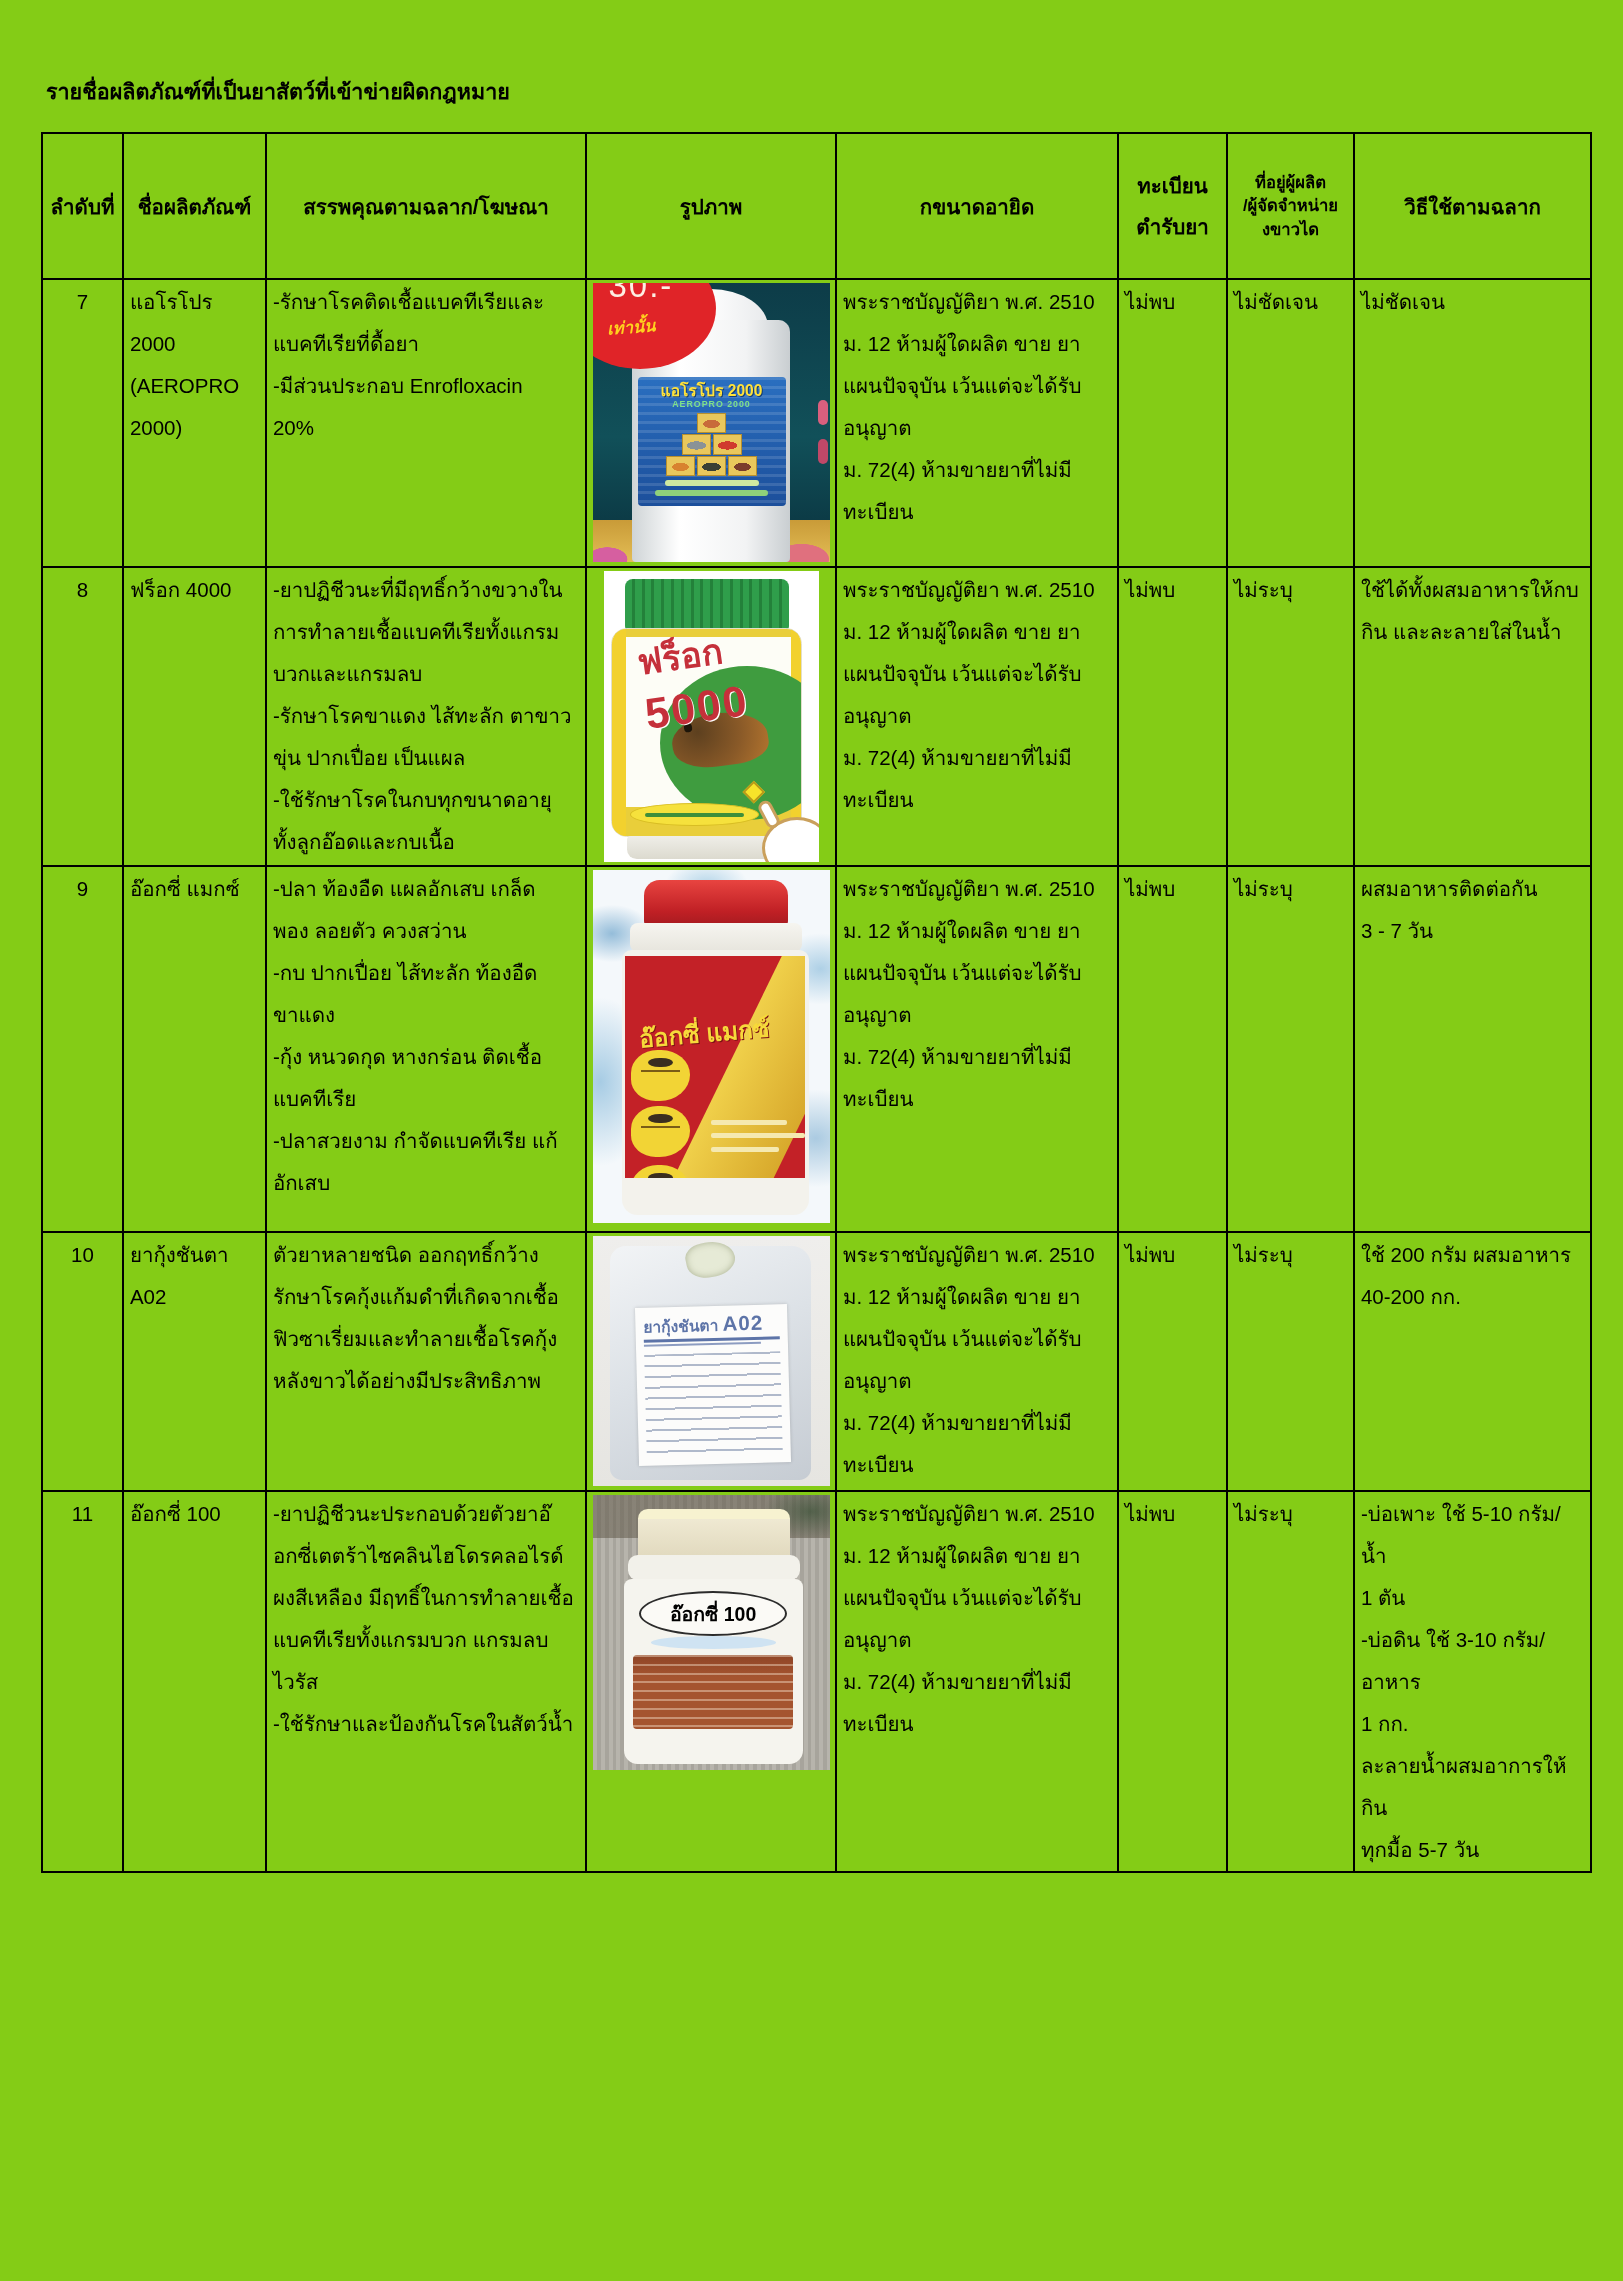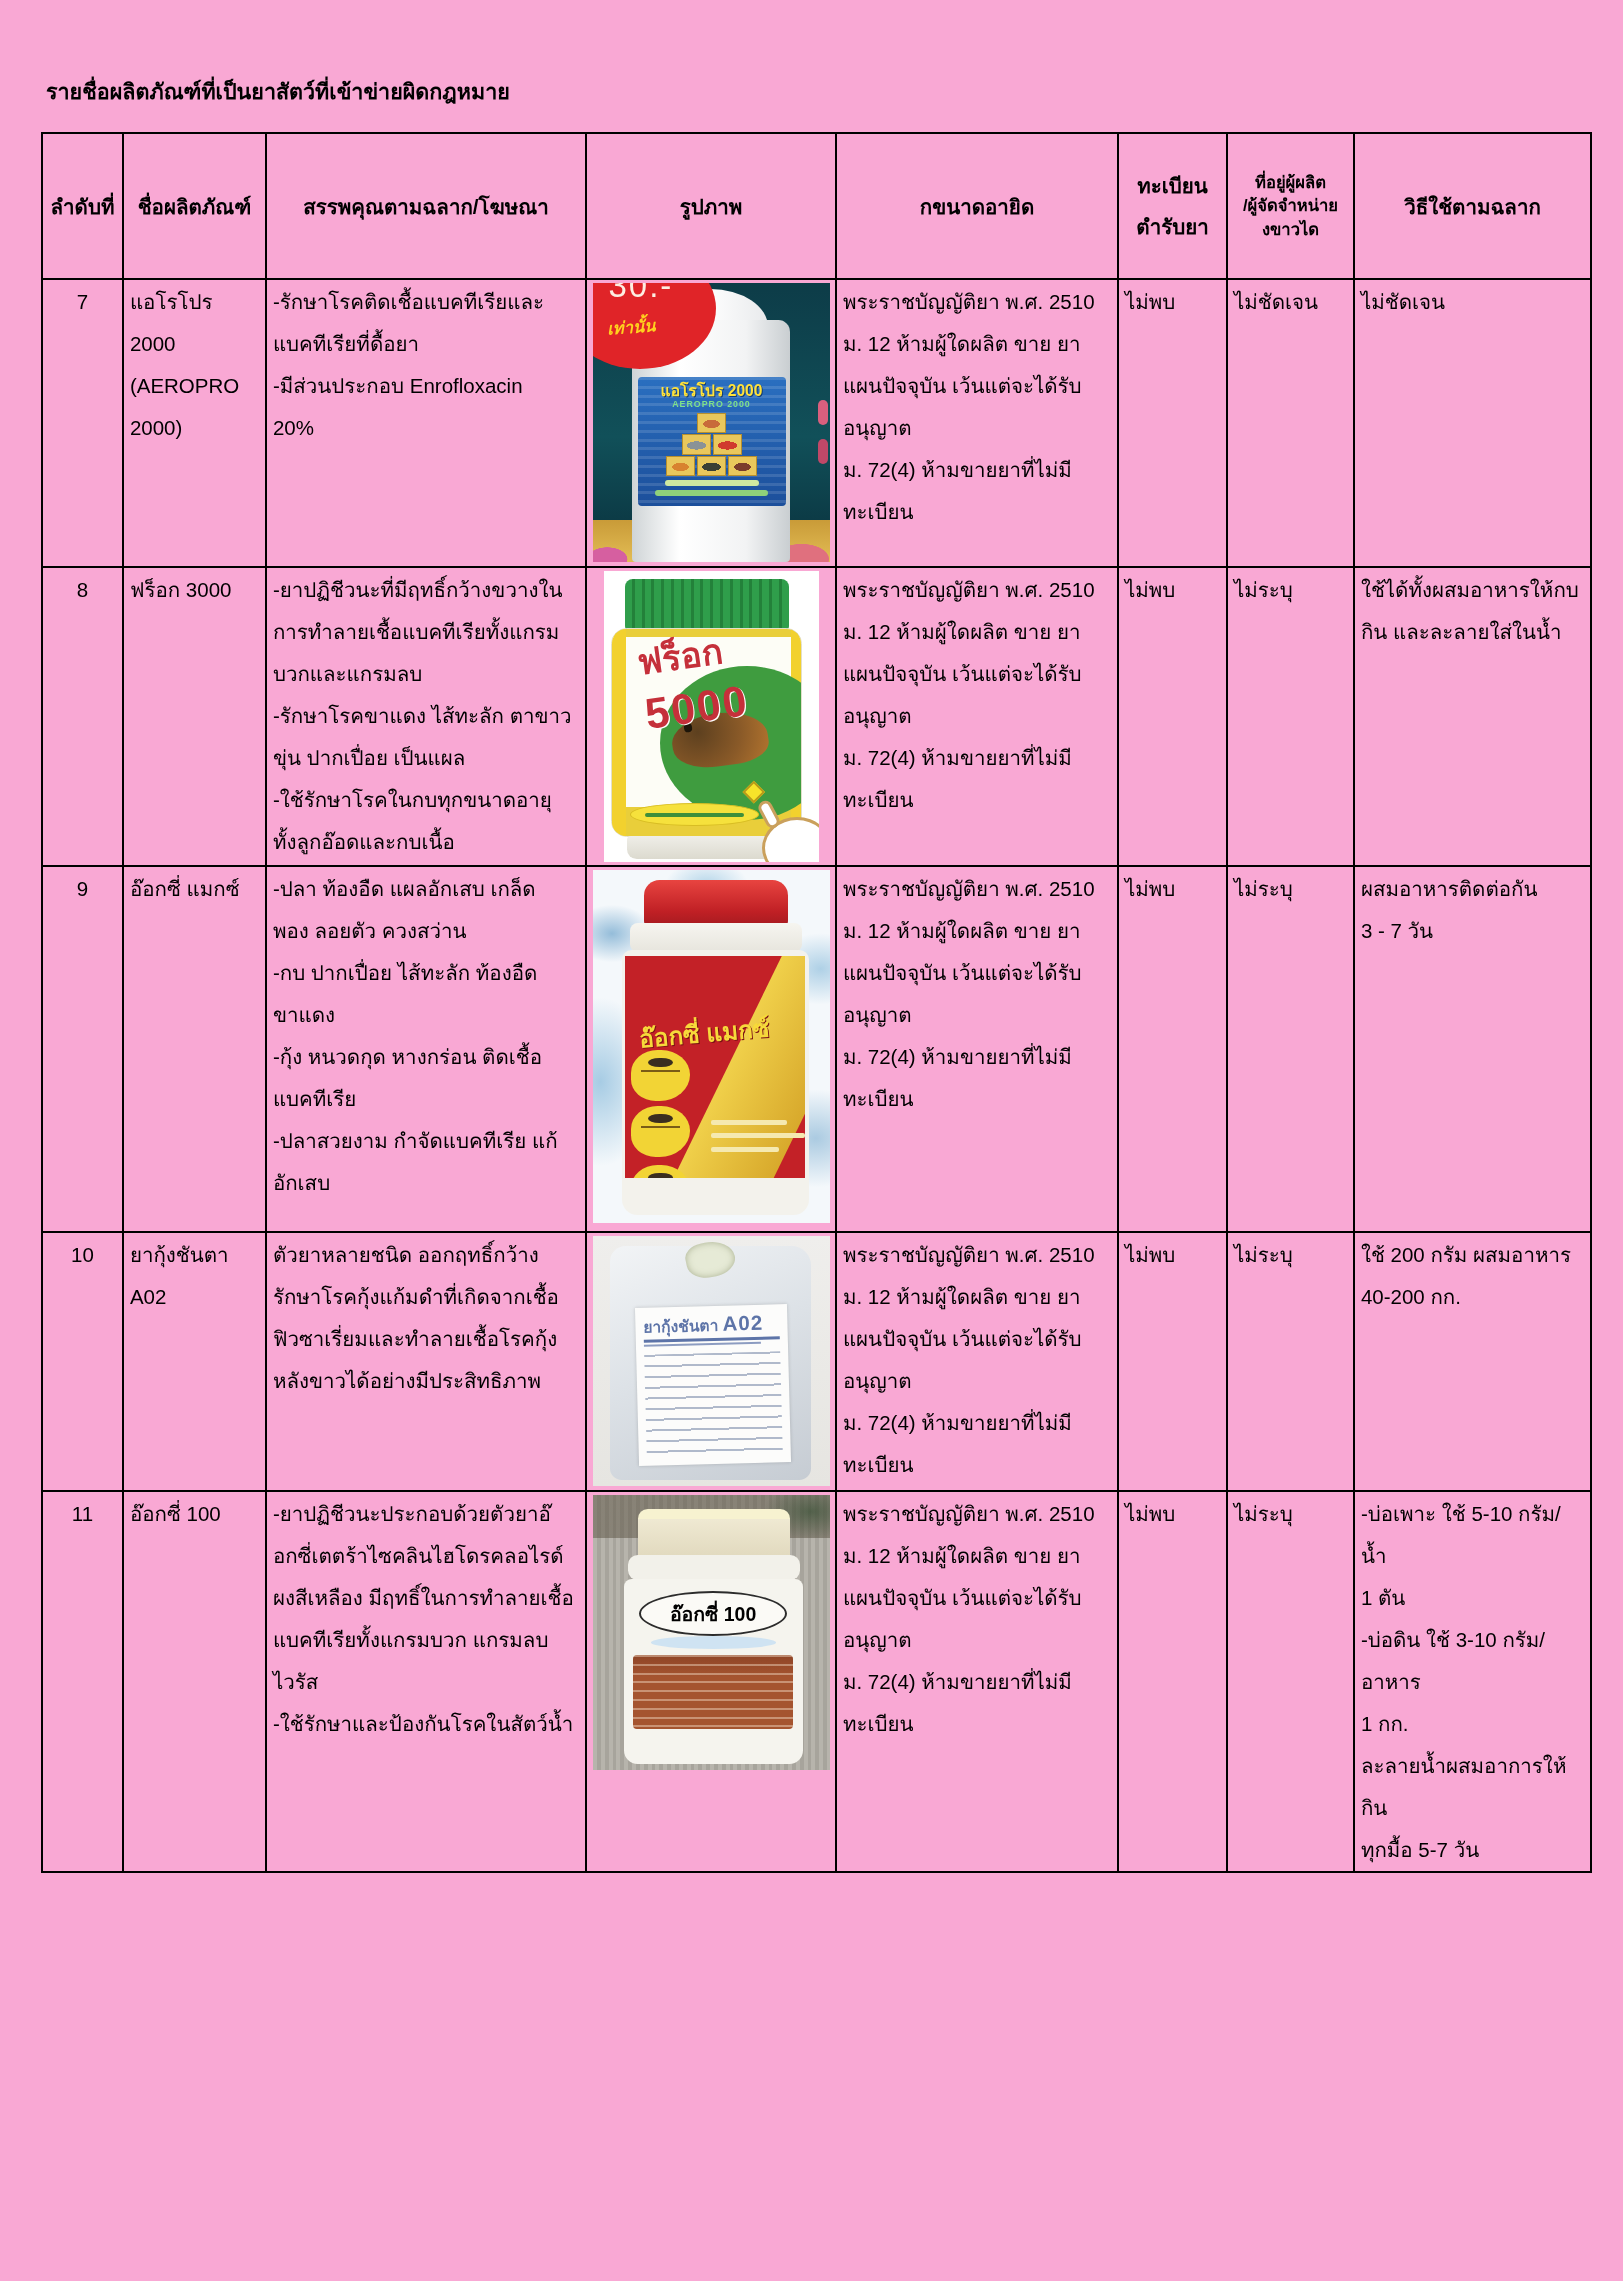--- a/index.html
+++ b/index.html
@@ -1,17 +1,17 @@
 <!DOCTYPE html>
 <html><head>
 <meta charset="utf-8">
 <style>
   * { margin:0; padding:0; box-sizing:border-box; }
   body { background:#ffffff; font-family:"Liberation Sans","DejaVu Sans",sans-serif; color:#000; }
-  .page { position:relative; width:1624px; height:2281px; background:#f9a8d4; overflow:hidden; }
+  .page { position:relative; width:1624px; height:2281px; background:#84cc16; overflow:hidden; }
 
   .doc-title { position:absolute; top:74px; left:46px; font-size:21.5px; font-weight:bold; white-space:nowrap; }
 
   table.main { position:absolute; top:132px; left:41px; width:1549px; border-collapse:collapse; table-layout:fixed; border:2.9px solid #000; }
   td, th { border:2px solid #000; vertical-align:top; overflow:hidden; }
   th { vertical-align:middle; text-align:center; font-weight:bold; font-size:20.5px; line-height:33px; white-space:pre-line; }
   th.small { font-size:16.6px; line-height:23.4px; }
   th.tall { line-height:41px; }
   td { font-size:20.5px; line-height:42px; white-space:pre-line; padding:1px 3.9px 0 5.9px; }
   td.num { text-align:center; padding-left:0; padding-right:0; }
@@ -238,21 +238,21 @@
 อนุญาต
 ม. 72(4) ห้ามขายยาที่ไม่มี
 ทะเบียน</td>
       <td>ไม่พบ</td>
       <td>ไม่ชัดเจน</td>
       <td>ไม่ชัดเจน</td>
     </tr>
 
     <tr class="r8">
       <td class="num">8</td>
-      <td>ฟร็อก 3000</td>
+      <td>ฟร็อก 4000</td>
       <td> -ยาปฏิชีวนะที่มีฤทธิ์กว้างขวางใน
 การทำลายเชื้อแบคทีเรียทั้งแกรม
 บวกและแกรมลบ
  -รักษาโรคขาแดง ไส้ทะลัก ตาขาว
 ขุ่น ปากเปื่อย  เป็นแผล
  -ใช้รักษาโรคในกบทุกขนาดอายุ
 ทั้งลูกอ๊อดและกบเนื้อ</td>
       <td class="photo-cell">
         <div class="photo pB">
           <div class="pB-cap"></div>

